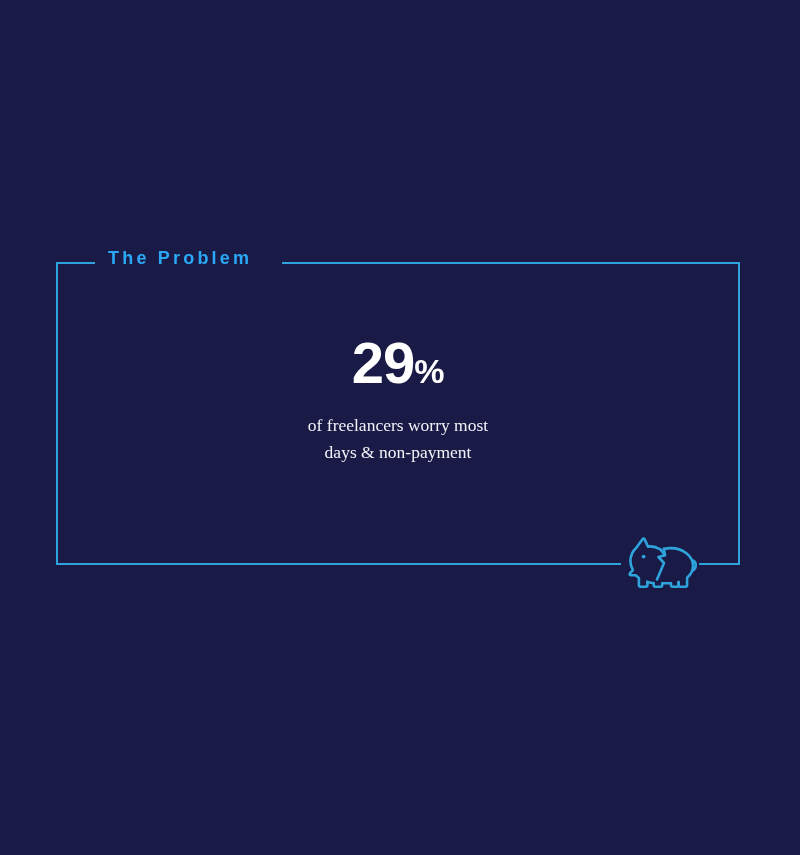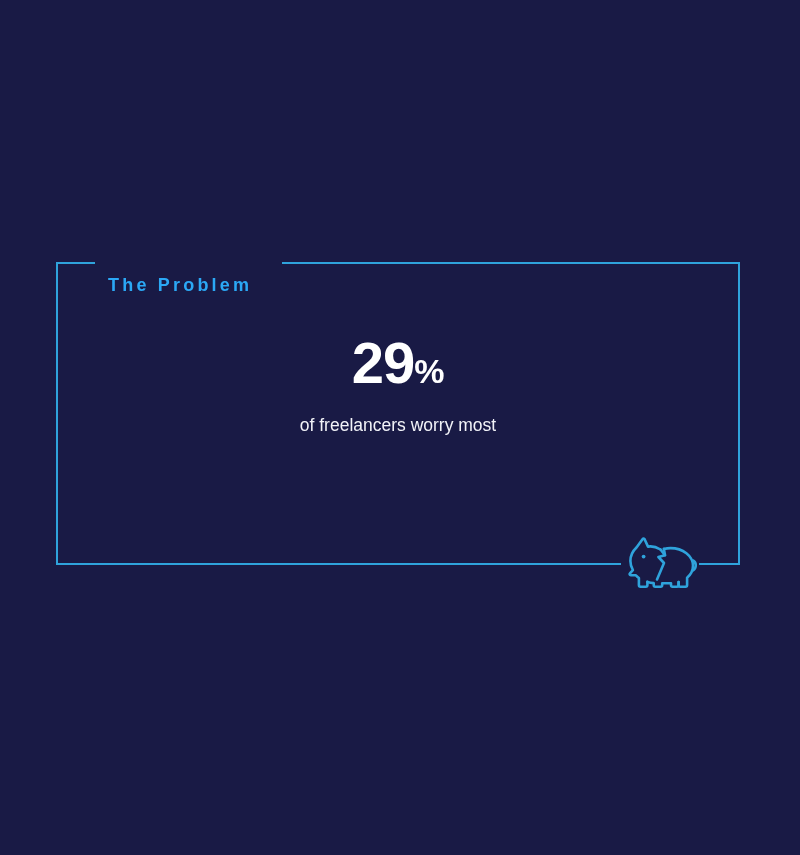--- a/index.html
+++ b/index.html
@@ -52,21 +52,20 @@
   .section-label {
     position: absolute;
     left: 52px;
     top: -13px;
     font-size: 18px;
     font-weight: 700;
     letter-spacing: 3.2px;
     color: #2ba8f5;
     white-space: nowrap;
     line-height: 1;
-    margin-top: 27px;
   }
 
   
   .stats {
     position: absolute;
     left: 0;
     right: 0;
     top: 72px;
     display: flex;
     justify-content: center;
@@ -94,21 +93,21 @@
     font-weight: 700;
     letter-spacing: 0;
   }
   .stat-caption {
     margin-top: 20px;
     color: #f2f3f8;
     font-size: 17.5px;
     line-height: 1.54;
     font-weight: 400;
   }
-  .stat-caption div { white-space: nowrap; }
+  .stat-caption div { white-space: nowrap; font-family: Liberation Serif, serif; }
 
   
   .piggy-icon {
     position: absolute;
     left: 571px;
     bottom: -30px;
     width: 72px;
     height: 62px;
   }
   .piggy-icon svg { display: block; width: 100%; height: 100%; }
@@ -130,20 +129,21 @@
     <div class="section-label">The Problem</div>
 
     <div class="stats">
 
       <div class="stat">
         <div class="stat-value">
           <span class="stat-number">29</span><span class="stat-unit">%</span>
         </div>
         <div class="stat-caption">
           <div>of freelancers worry most</div>
+          <div>days &amp; non-payment</div>
         </div>
       </div>
 
 
     </div>
 
     <div class="piggy-icon">
       <svg viewBox="0 0 72 62" fill="none" xmlns="http://www.w3.org/2000/svg">
         <g stroke="#2fa3dc" stroke-width="2.6" stroke-linecap="round" stroke-linejoin="round" fill="none">
 

